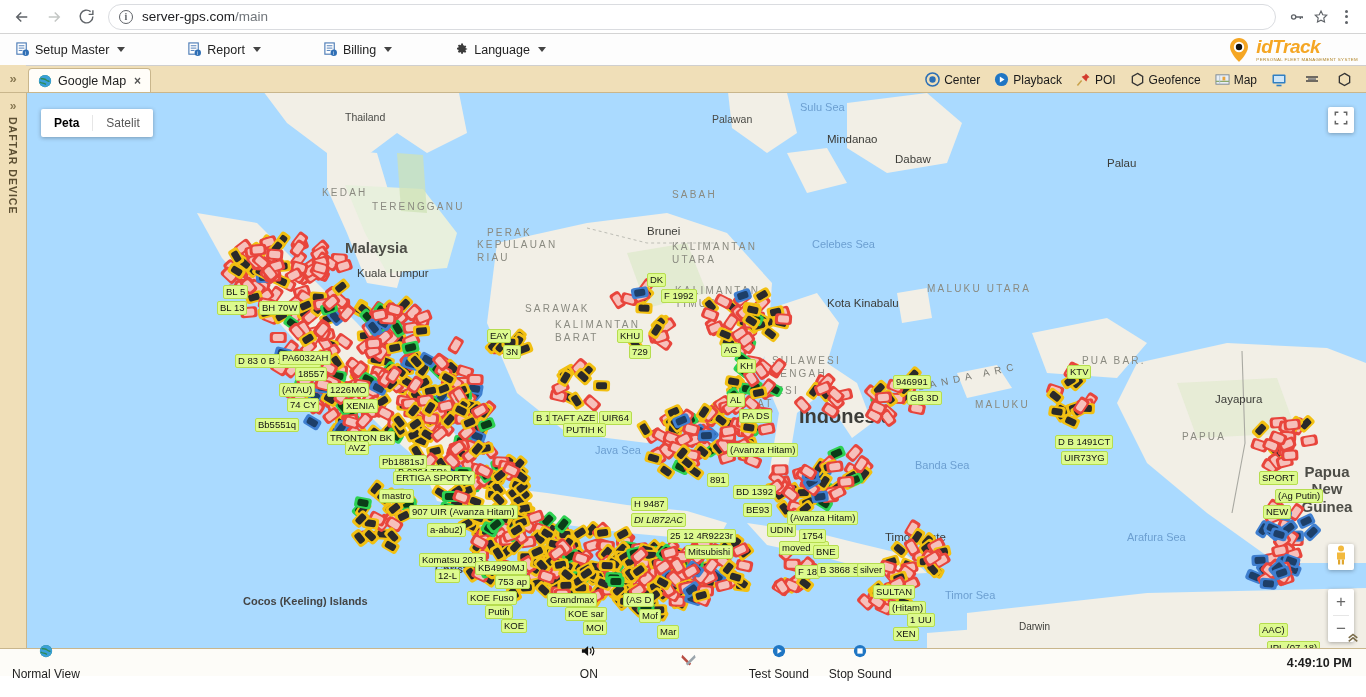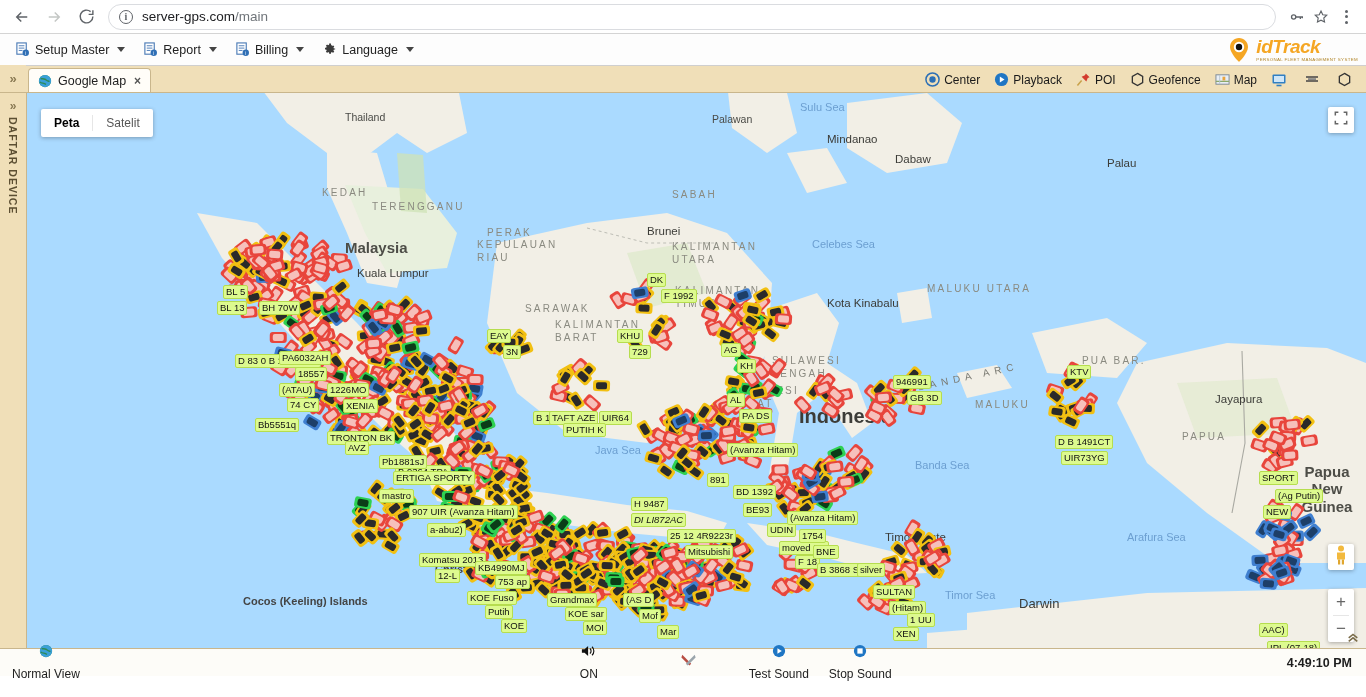--- a/index.html
+++ b/index.html
@@ -43,21 +43,21 @@
   .omni-right { display: flex; align-items: center; gap: 2px; }
   .chrome-ic { width: 22px; height: 22px; display:flex; align-items:center; justify-content:center; color:#5f6368; }
   .kebab { width: 24px; display: flex; flex-direction: column; align-items: center; gap: 2.5px; }
   .kebab i { width: 3px; height: 3px; border-radius: 50%; background: #5f6368; display: block; }
 
   
   .app-menubar {
     height: 32px; background: #fdfdfd;
     border-bottom: 1px solid #cfcfcf;
     display: flex; align-items: center;
-    padding: 0 6px; position: relative;
+    padding: 0 6px; position: relative; gap: 44px;
   }
   .menu-item {
     display: flex; align-items: center; gap: 5px;
     padding: 3px 9px; font-size: 12.5px; color: #222;
     white-space: nowrap;
   }
   .mi-ico { width: 15px; height: 15px; flex: 0 0 auto; }
   .caret {
     width: 0; height: 0; margin-left: 3px;
     border-left: 4px solid transparent; border-right: 4px solid transparent;
@@ -487,21 +487,21 @@
       <span class="land-label region" style="left:900px;top:190px">MALUKU UTARA</span>
       <span class="land-label region" style="left:745px;top:262px;width:58px;white-space:normal;line-height:1.25">SULAWESI TENGAH</span>
       <span class="land-label region" style="left:703px;top:292px;width:60px;white-space:normal;line-height:1.25">SULAWESI BARAT</span>
       <span class="land-label region" style="left:1055px;top:262px">PUA BAR.</span>
       <span class="land-label region" style="left:948px;top:306px">MALUKU</span>
       <span class="land-label country" style="left:772px;top:312px">Indonesia</span>
       <span class="land-label region" style="left:1155px;top:338px">PAPUA</span>
       <span class="land-label city" style="left:1188px;top:300px">Jayapura</span>
       <span class="land-label big" style="left:1268px;top:370px;width:64px;white-space:normal;line-height:1.15;text-align:center">Papua New Guinea</span>
       <span class="land-label city" style="left:858px;top:438px">Timor-Leste</span>
-      <span class="land-label city" style="left:992px;top:503px;font-size:13px">Darwin</span>
+      <span class="land-label city" style="left:992px;top:528px;font-size:10px">Darwin</span>
       <span class="land-label island" style="left:408px;top:470px;width:66px">Christmas Island</span>
       <span class="land-label island" style="left:216px;top:502px;width:66px">Cocos (Keeling) Islands</span>
     </div>
 
     <div>
       <svg width="1339" height="555" style="position:absolute;top:0;left:0">
         <defs>
           <g id="carR">
               <rect x="0" y="0" width="17" height="11" rx="3" fill="#e8453c"></rect>
               <rect x="3" y="2" width="11" height="7" rx="2" fill="#f6c0bb"></rect>
@@ -1724,21 +1724,21 @@
         <div class="mk-lbl " style="left: 448px; top: 468px;">KB4990MJ</div>
         <div class="mk-lbl" style="left: 468px; top: 482px;">753 ap</div>
         <div class="mk-lbl " style="left: 506px; top: 318px;">B 1517</div>
         <div class="mk-lbl " style="left: 572px; top: 318px;">UIR64</div>
         <div class="mk-lbl " style="left: 700px; top: 350px;">(Avanza Hitam)</div>
         <div class="mk-lbl" style="left: 680px; top: 380px;">891</div>
         <div class="mk-lbl " style="left: 706px; top: 392px;">BD 1392</div>
         <div class="mk-lbl " style="left: 716px; top: 410px;">BE93</div>
         <div class="mk-lbl " style="left: 740px; top: 430px;">UDIN</div>
         <div class="mk-lbl" style="left: 752px; top: 448px;">moved BE</div>
-        <div class="mk-lbl " style="left: 768px; top: 462px;">F 18</div>
+        <div class="mk-lbl " style="left: 768px; top: 472px;">F 18</div>
         <div class="mk-lbl " style="left: 790px; top: 470px;">B 3868 SZ</div>
         <div class="mk-lbl " style="left: 830px; top: 470px;">silver</div>
         <div class="mk-lbl" style="left: 846px; top: 492px;">SULTAN</div>
         <div class="mk-lbl " style="left: 862px; top: 508px;">(Hitam)</div>
         <div class="mk-lbl " style="left: 880px; top: 520px;">1 UU</div>
         <div class="mk-lbl " style="left: 866px; top: 534px;">XEN</div>
         <div class="mk-lbl" style="left: 1232px; top: 378px;">SPORT</div>
         <div class="mk-lbl " style="left: 1248px; top: 396px;">(Ag Putin)</div>
         <div class="mk-lbl " style="left: 1236px; top: 412px;">NEW</div>
         <div class="mk-lbl " style="left: 1232px; top: 530px;">AAC)</div>

